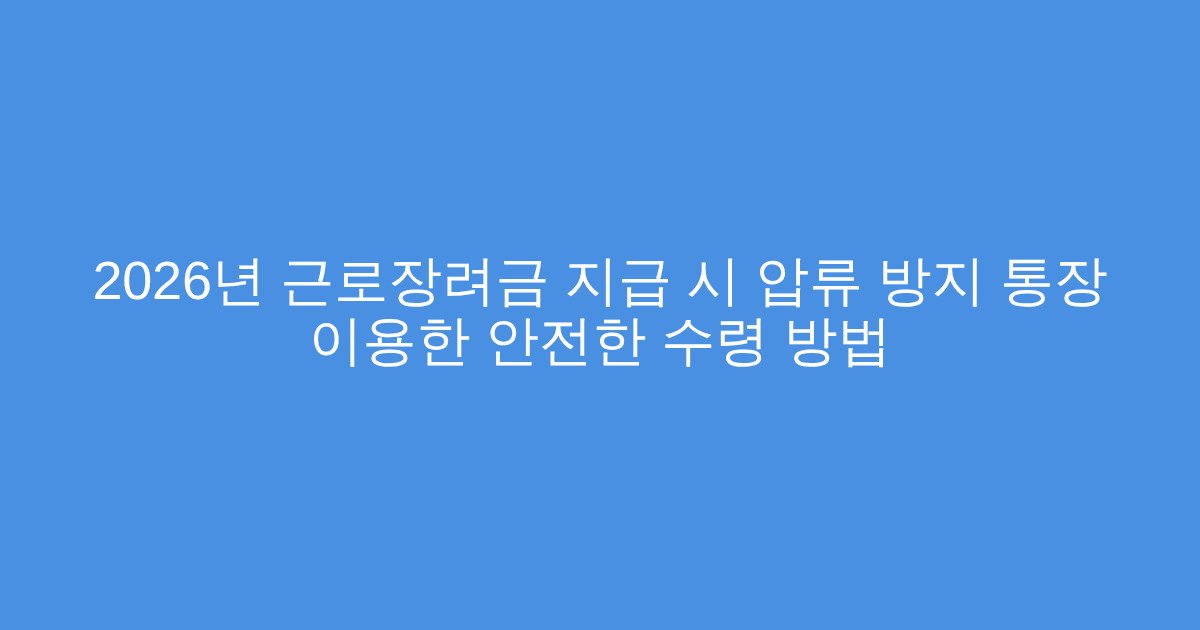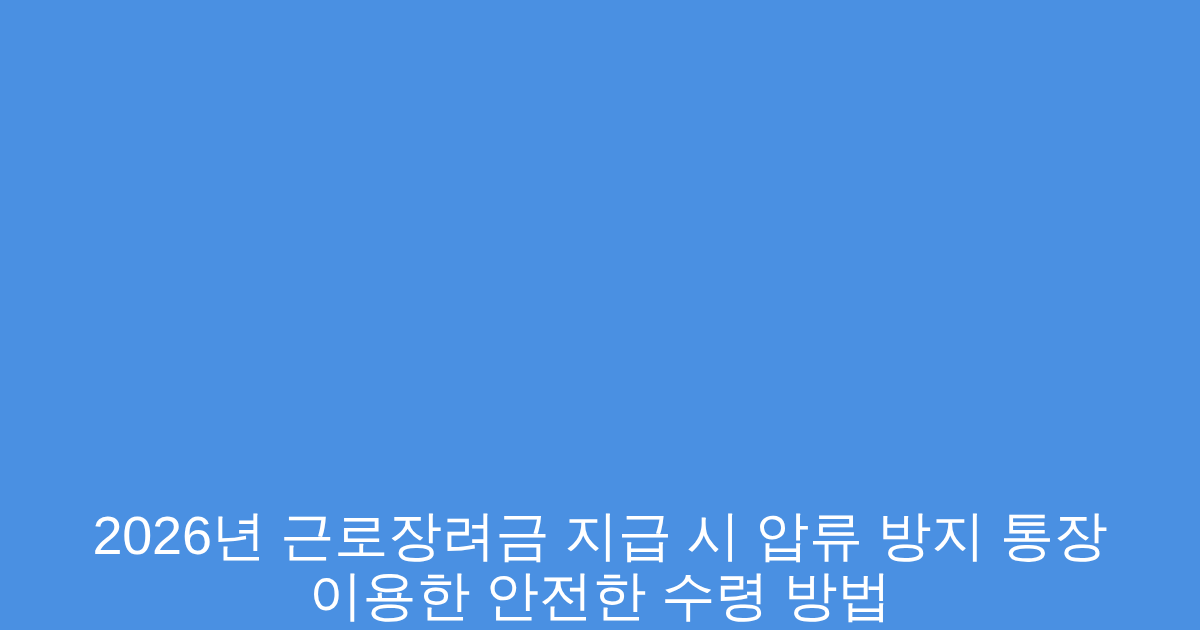--- a/index.html
+++ b/index.html
@@ -14,21 +14,21 @@
     overflow: hidden;
     font-family: "Liberation Sans", "DejaVu Sans", sans-serif;
   }
 
   #og-card {
     position: relative;
     box-sizing: border-box;
     width: 1200px;
     height: 630px;
     display: flex;
-    align-items: flex-end;
+    align-items: center;
     justify-content: center;
     background-color: #4a90e2;
   }
 
   #title-block {
     box-sizing: border-box;
     width: 1064px;
     max-width: 1064px;
     text-align: center;
     padding: 0;

